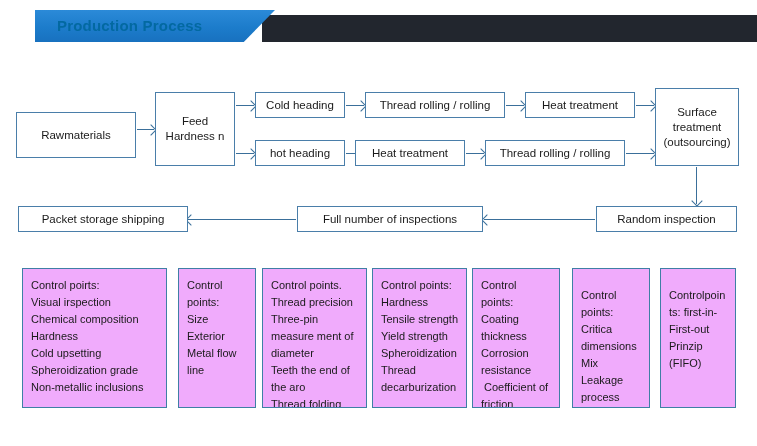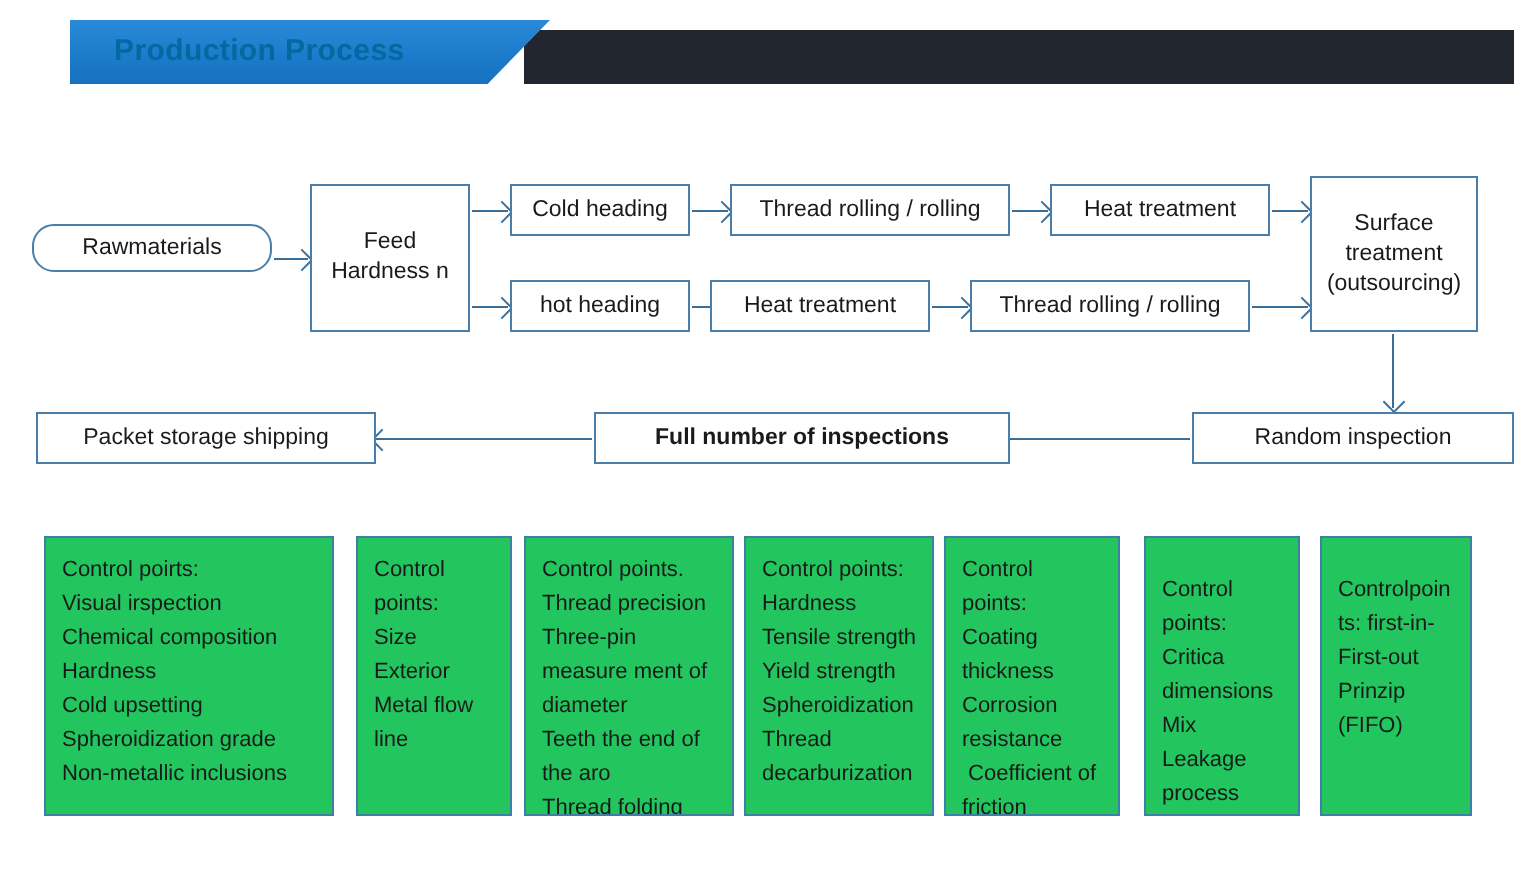--- a/index.html
+++ b/index.html
@@ -111,42 +111,42 @@
     border-bottom: 1.4px solid #3a6f9a;
     border-right: 1.4px solid #3a6f9a;
     transform: rotate(45deg);
   }
 
   
   .card {
     position: absolute;
     box-sizing: border-box;
     border: 1px solid #3f7fa5;
-    background: #22c55e;
+    background: #f0abfc;
     top: 268px;
     height: 140px;
     padding: 8px 6px 4px 8px;
     font-size: 11px;
     line-height: 17px;
     color: #1a1a1a;
     overflow: hidden;
   }
   .card .line { white-space: pre; }
   .card.low { padding-top: 18px; }
 </style>
 </head>
 <body>
 
 <div id="header-banner">
   <div id="header-dark-bar"></div>
   <div id="header-blue-tab"></div>
   <div id="header-title">Production Process</div>
 </div>
 
-<div class="node" style="left:16px; top:112px; width:120px; height:24px;border-radius:11px;">Rawmaterials</div>
+<div class="node" style="left:16px; top:112px; width:120px; height:46px;">Rawmaterials</div>
 
 <div class="arrow-h" style="left:137px; top:129px; width:17px;"></div>
 
 <div class="node" style="left:155px; top:92px; width:80px; height:74px;">Feed Hardness n</div>
 
 <div class="arrow-h" style="left:236px; top:105px; width:18px;"></div>
 <div class="arrow-h" style="left:236px; top:153px; width:18px;"></div>
 
 <div class="node" style="left:255px; top:92px; width:90px; height:26px;">Cold heading</div>
 <div class="node" style="left:255px; top:140px; width:90px; height:26px;">hot heading</div>
@@ -163,25 +163,25 @@
 <div class="node" style="left:525px; top:92px; width:110px; height:26px;">Heat treatment</div>
 <div class="node" style="left:485px; top:140px; width:140px; height:26px;">Thread rolling / rolling</div>
 
 <div class="arrow-h" style="left:636px; top:105px; width:18px;"></div>
 <div class="arrow-h" style="left:626px; top:153px; width:28px;"></div>
 
 <div class="node" style="left:655px; top:88px; width:84px; height:78px;">Surface treatment (outsourcing)</div>
 
 <div class="arrow-v" style="left:696px; top:167px; height:37px;"></div>
 
-<div class="node" style="left:596px; top:206px; width:161px; height:26px;">Random inspection</div>
+<div class="node" style="left:596px; top:206px; width:141px; height:26px;">Random inspection</div>
 
 <div class="arrow-h left" style="left:484px; top:219px; width:111px;"></div>
 
-<div class="node" style="left:297px; top:206px; width:208px; height:26px;font-weight:bold;">Full number of inspections</div>
+<div class="node" style="left:297px; top:206px; width:186px; height:26px;">Full number of inspections</div>
 
 <div class="arrow-h left" style="left:188px; top:219px; width:108px;"></div>
 
 <div class="node" style="left:18px; top:206px; width:170px; height:26px;">Packet storage shipping</div>
 
 <div class="card" style="left:22px; width:145px;">
   <div class="line">Control poirts:</div>
   <div class="line">Visual irspection</div>
   <div class="line">Chemical composition</div>
   <div class="line">Hardness</div>

